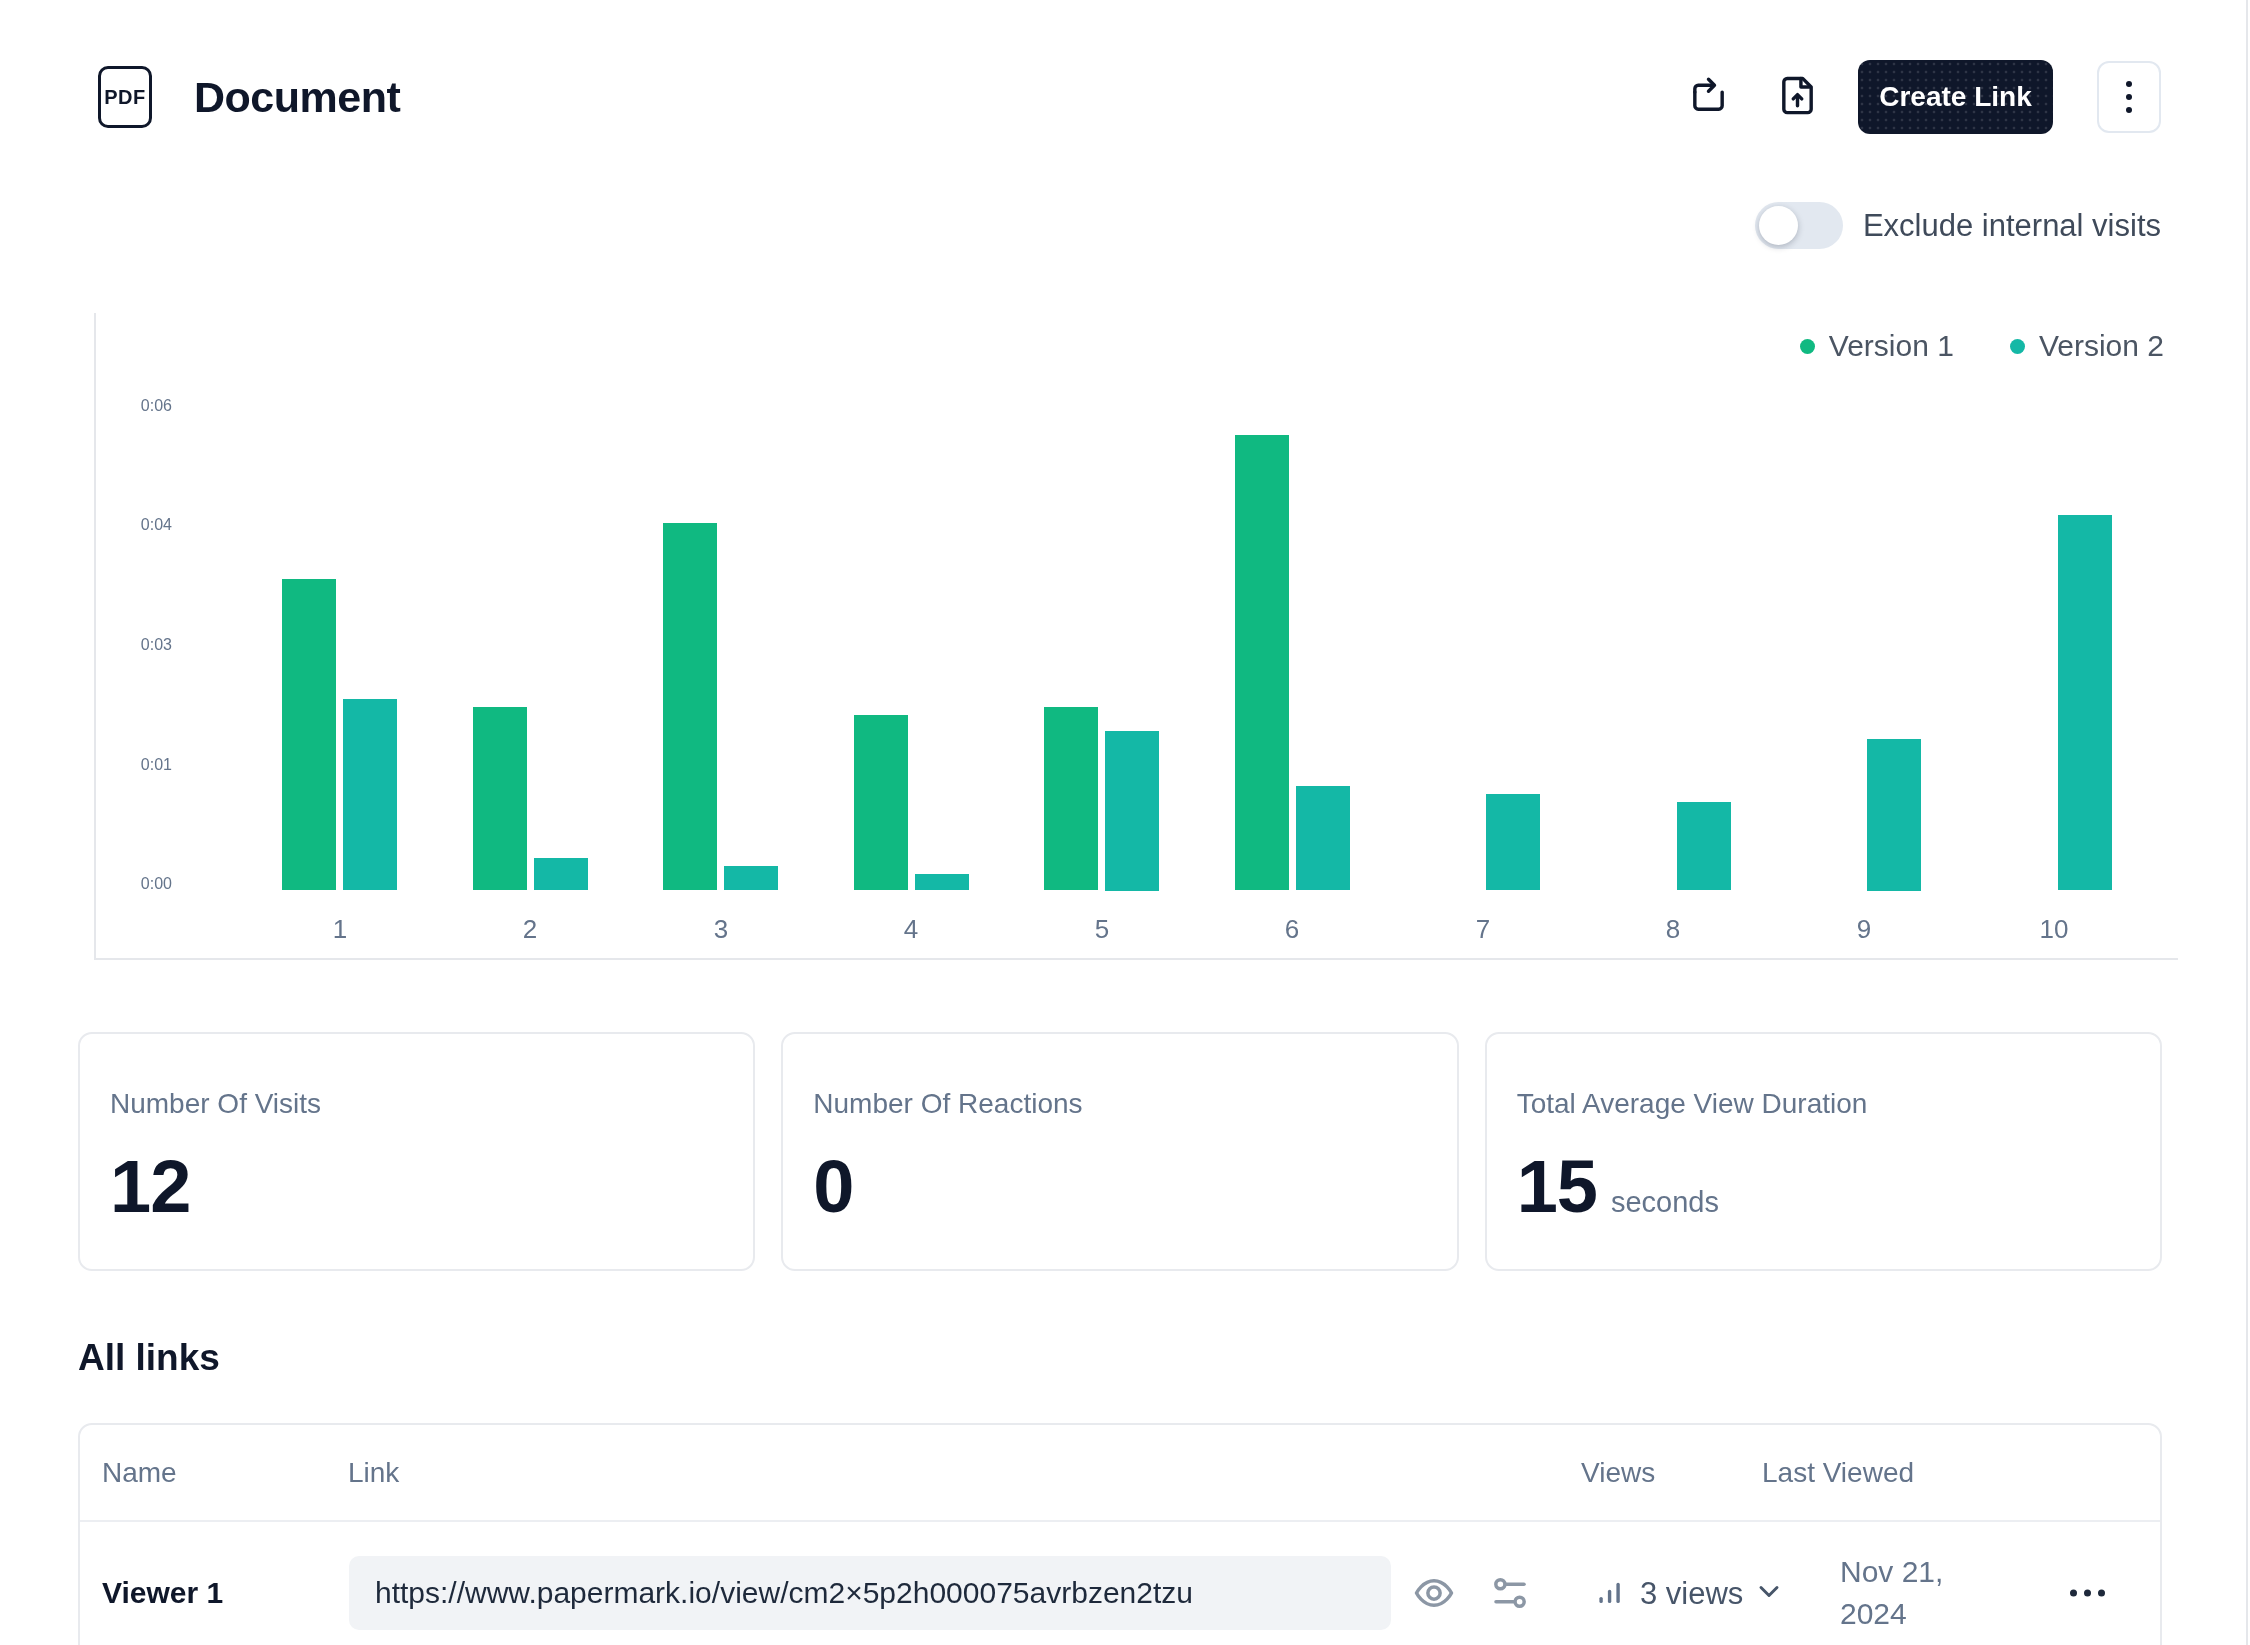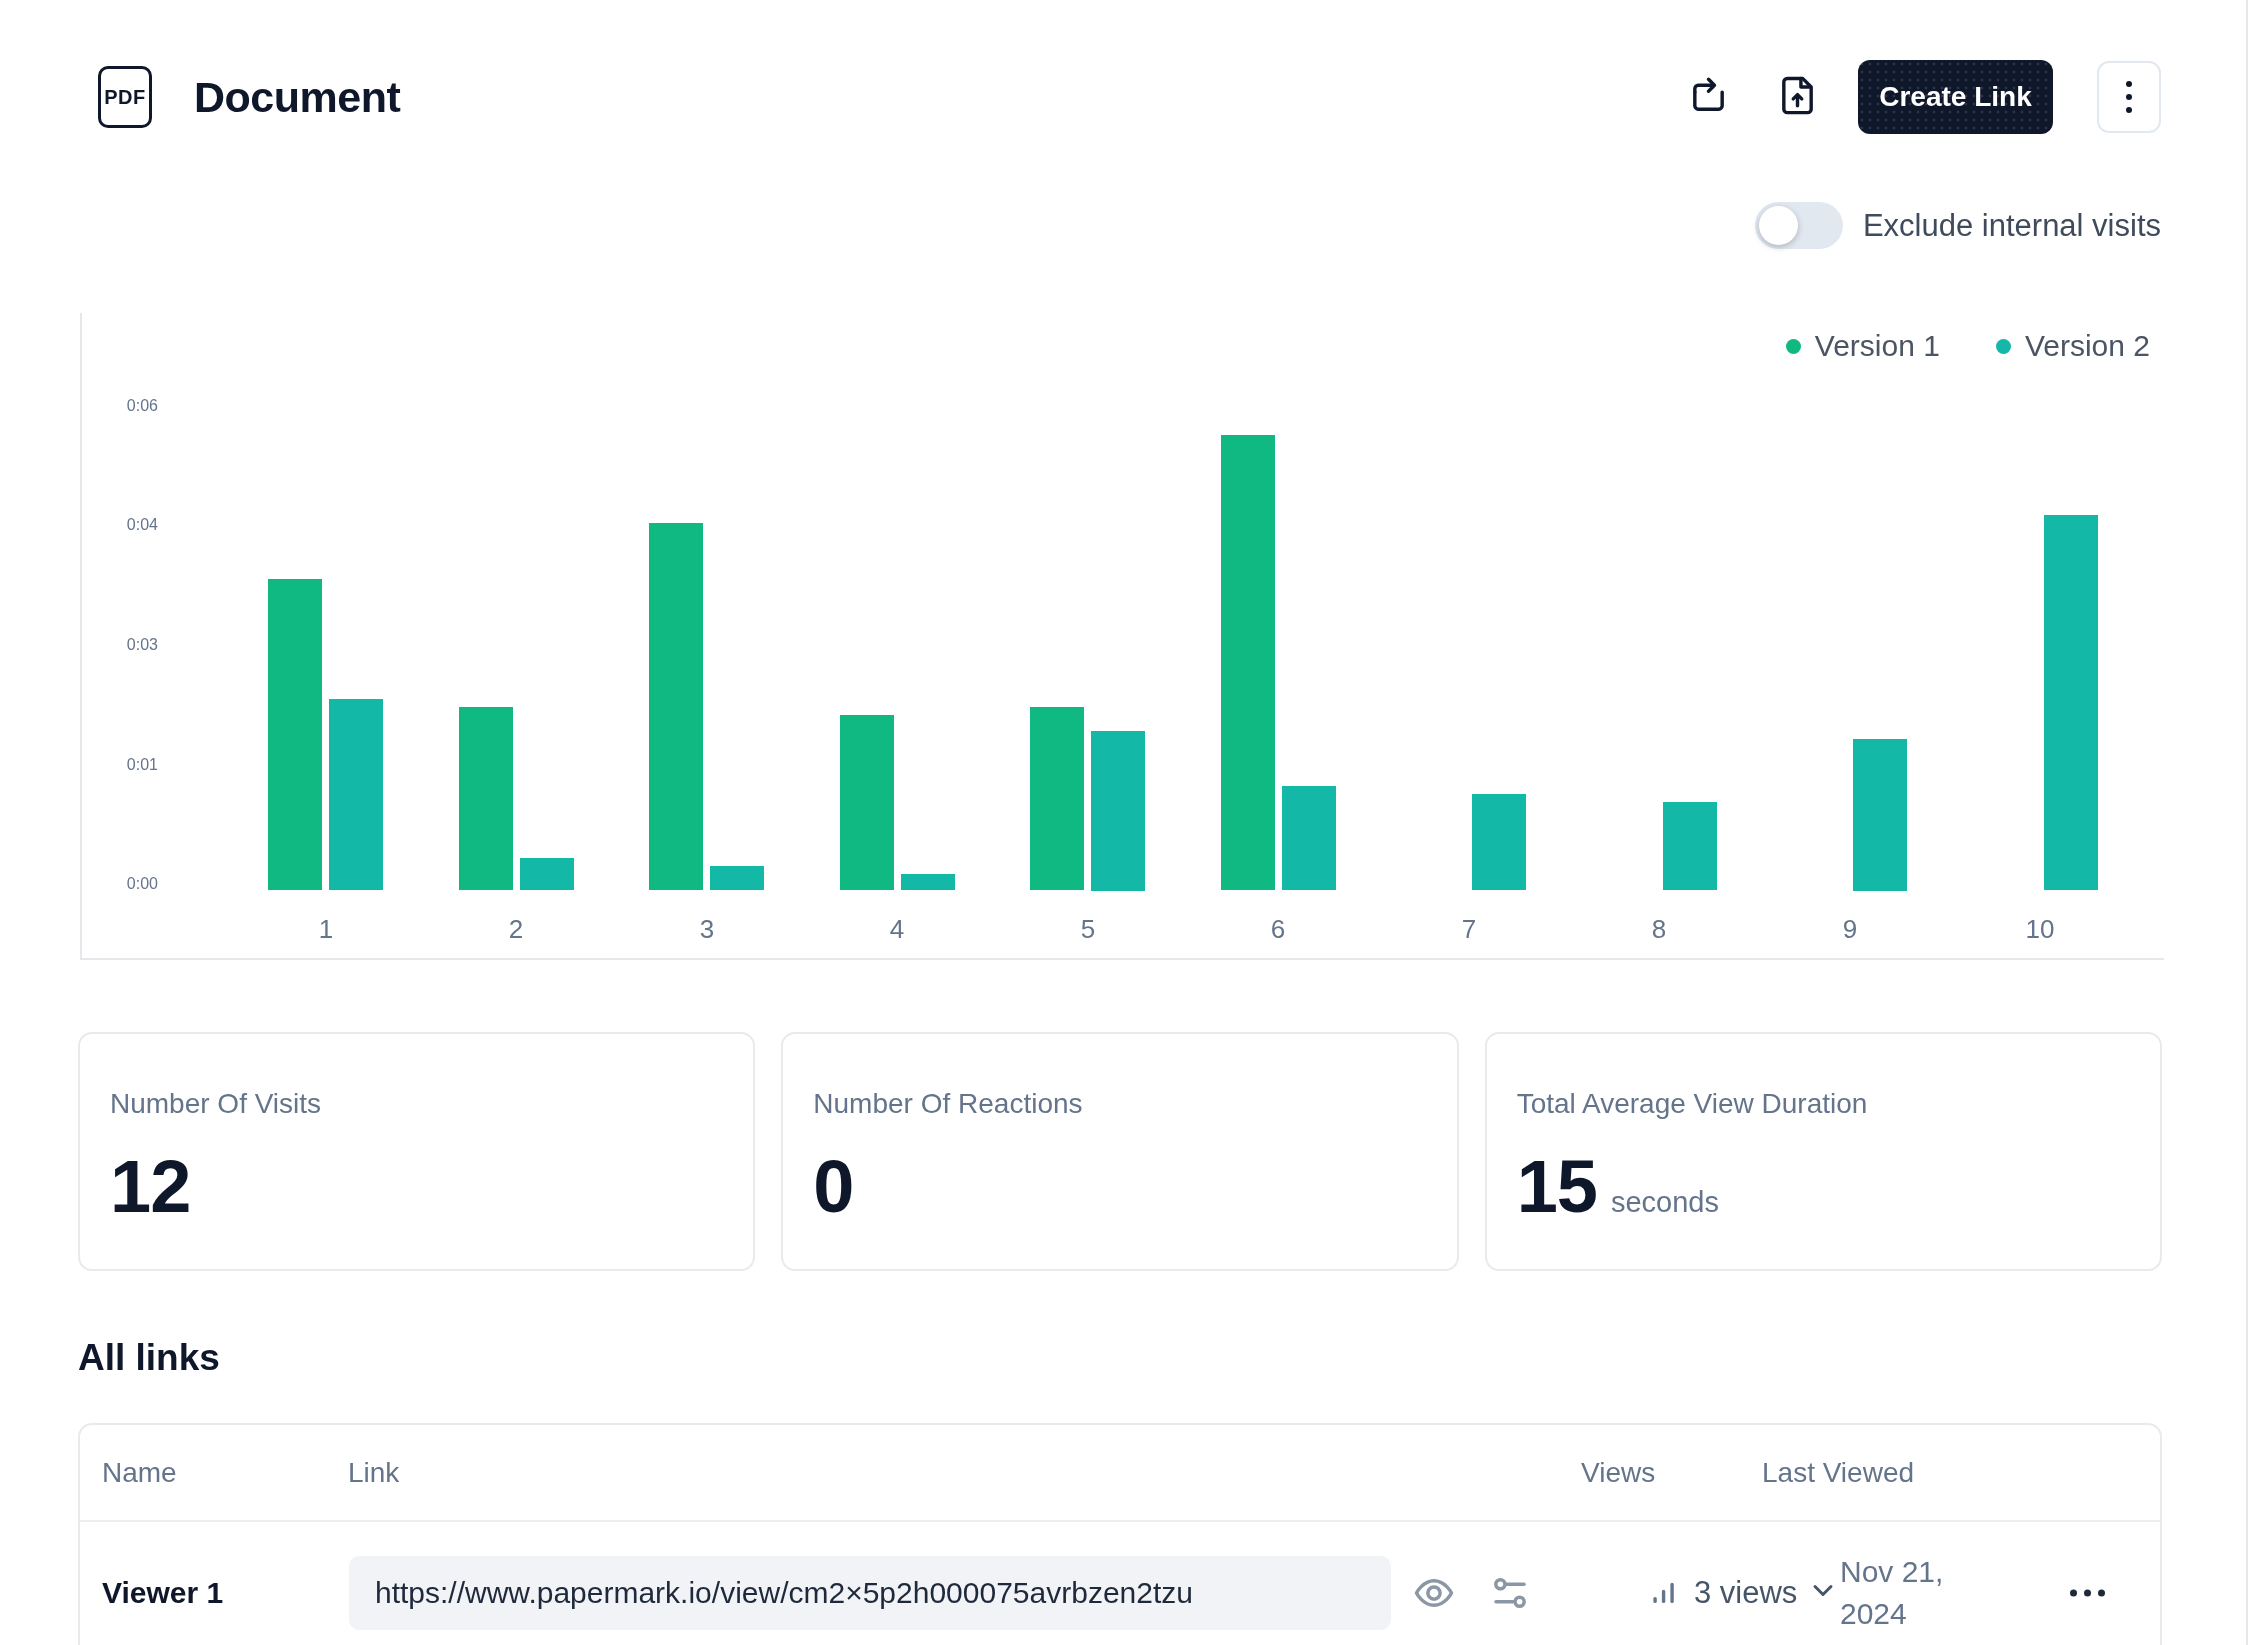--- a/index.html
+++ b/index.html
@@ -30,21 +30,21 @@
 
   
   .toggle-row { position:absolute; top:202px; right:90px; display:flex; align-items:center; }
   .switch { width:88px; height:47px; border-radius:24px; background:#e2e8f0; position:relative;
     cursor:pointer; border:none; }
   .switch .thumb { position:absolute; top:4px; left:4px; width:39px; height:39px; border-radius:50%;
     background:#ffffff; box-shadow:0 2px 6px rgba(15,23,42,0.25); }
   .toggle-label { margin-left:20px; font-size:31px; color:#3f4a5a; font-weight:400; }
 
   
-  .chart { position:absolute; top:313px; left:80px; width:2084px; height:647px;
+  .chart { position:absolute; top:313px; left:94px; width:2084px; height:647px;
     border-left:2px solid #e5e7eb; border-bottom:2px solid #e5e7eb; }
   .legend { position:absolute; top:16px; right:14px; display:flex; align-items:center; }
   .legend-item { display:flex; align-items:center; margin-left:56px; }
   .legend-dot { width:15px; height:15px; border-radius:50%; margin-right:14px; }
   .legend-text { font-size:30px; color:#4b5563; }
   .y-tick { position:absolute; left:0; width:76px; text-align:right; font-size:16px; color:#64748b; }
   .x-tick { position:absolute; transform:translateX(-50%); font-size:26px; color:#64748b;
     width:80px; text-align:center; }
   .bar { position:absolute; width:54px; }
 
@@ -66,21 +66,21 @@
   .th-name { left:22px; } .th-link { left:268px; } .th-views { left:1501px; } .th-last { left:1682px; }
   .table-row { position:relative; height:142px; }
   .cell { position:absolute; top:50%; transform:translateY(-50%); }
   .row-name { left:22px; font-size:30px; font-weight:700; color:#0f172a; }
   .link-pill { left:269px; width:1042px; height:74px; background:#f1f3f6; border-radius:10px;
     border:none; cursor:pointer; text-align:left; padding:0 26px; display:flex; align-items:center; }
   .link-pill span { font-size:30px; color:#1e293b; white-space:nowrap; }
   .row-icon-btn { background:none; border:none; cursor:pointer; color:#8c97a5; padding:0; }
   .row-icon-btn svg { width:42px; height:42px; display:block; }
   .eye-cell { left:1333px; } .sliders-cell { left:1409px; }
-  .views-cell { left:1568px; display:flex; cursor:pointer; background:none; border:none; }
+  .views-cell { left:1514px; display:flex; align-items:center; cursor:pointer; background:none; border:none; }
   .views-cell svg { color:#64748b; }
   .views-text { font-size:31px; color:#475569; margin:0 10px 0 12px; }
   .date-cell { left:1760px; font-size:30px; color:#64748b; line-height:42px; }
   .ellipsis-btn { left:1990px; background:none; border:none; cursor:pointer; display:flex; }
   .ellipsis-btn i { width:7px; height:7px; border-radius:50%; background:#1e293b; margin-right:7px; }
 
   .scroll-line { position:absolute; top:0; right:3px; width:2px; height:1646px; background:#e5e7eb; }
 </style>
 </head>
 <body>

